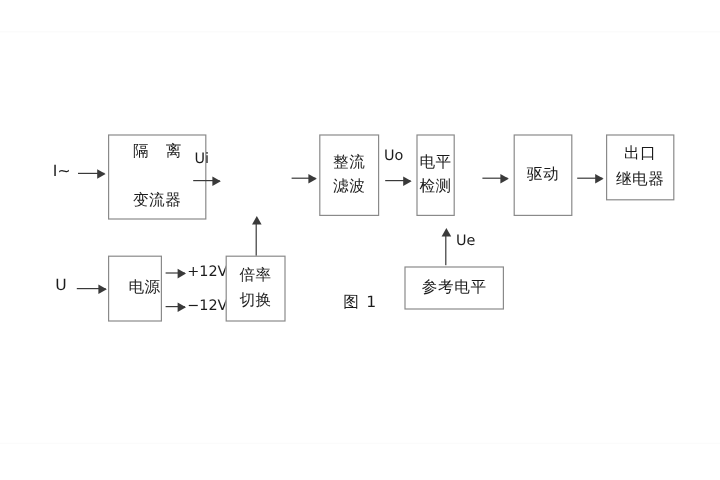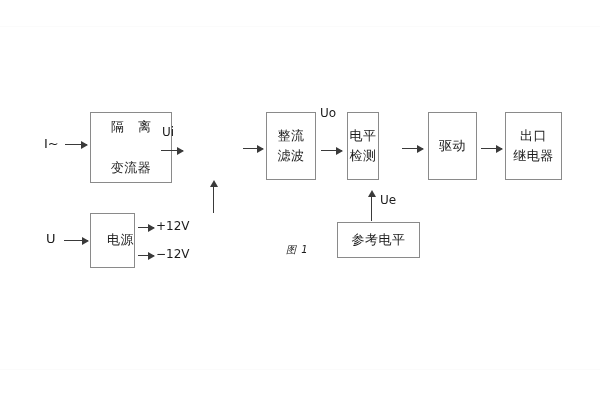--- a/index.html
+++ b/index.html
@@ -86,24 +86,23 @@
     width: 0;
     height: 0;
     border-bottom: 7px solid #3a3a3a;
     border-left: 4px solid transparent;
     border-right: 4px solid transparent;
   }
 
   .caption {
     position: absolute;
     color: #1c1c1c;
-    font-size: 10px;
+    font-size: 13px;
     letter-spacing: 1px;
     white-space: nowrap;
-    font-style: italic;
   }
 </style>
 </head>
 <body>
 
 <div id="canvas">
 
   <div id="page-frame"></div>
 
   <div class="lbl" style="left:44px; top:136px;">I~</div>
@@ -118,54 +117,58 @@
   <div class="harrow" style="left:161px; top:150px; width:22px;"></div>
 
 
   <div class="harrow" style="left:243px; top:148px; width:20px;"></div>
 
   <div class="blk" style="left:266px; top:112px; width:50px; height:68px;">
     <span class="ln">整流</span>
     <span class="ln">滤波</span>
   </div>
 
-  <div class="lbl sig" style="left:320px; top:106px;">Uo</div>
+  <div class="lbl sig" style="left:320px; top:122px;">Uo</div>
   <div class="harrow" style="left:321px; top:150px; width:21px;"></div>
 
   <div class="blk" style="left:347px; top:112px; width:32px; height:68px;">
     <span class="ln">电平</span>
     <span class="ln">检测</span>
   </div>
 
   <div class="harrow" style="left:402px; top:148px; width:21px;"></div>
 
   <div class="blk" style="left:428px; top:112px; width:49px; height:68px;align-items:center;">
     <span class="ln">驱动</span>
   </div>
 
   <div class="harrow" style="left:481px; top:148px; width:21px;"></div>
 
-  <div class="blk" style="left:505px; top:112px; width:57px; height:68px;">
+  <div class="blk" style="left:505px; top:112px; width:57px; height:55px;">
     <span class="ln">出口</span>
     <span class="ln">继电器</span>
   </div>
 
   <div class="lbl" style="left:46px; top:231px;">U</div>
   <div class="harrow" style="left:64px; top:240px; width:24px;"></div>
 
   <div class="blk" style="left:90px; top:213px; width:45px; height:55px;align-items:flex-end;">
     <span class="ln">电源</span>
   </div>
 
   <div class="harrow" style="left:138px; top:227px; width:16px;"></div>
   <div class="lbl sig" style="left:156px; top:219px;">+12V</div>
 
   <div class="harrow" style="left:138px; top:255px; width:16px;"></div>
   <div class="lbl sig" style="left:156px; top:247px;">−12V</div>
 
+  <div class="blk" style="left:188px; top:213px; width:50px; height:55px;">
+    <span class="ln">倍率</span>
+    <span class="ln">切换</span>
+  </div>
 
   <div class="varrow" style="left:213px; top:186px; height:27px;"></div>
 
   <div class="caption" style="left:286px; top:243px;">图 1</div>
 
   <div class="blk" style="left:337px; top:222px; width:83px; height:36px;">
     <span class="ln">参考电平</span>
   </div>
 
   <div class="varrow" style="left:371px; top:196px; height:25px;"></div>

